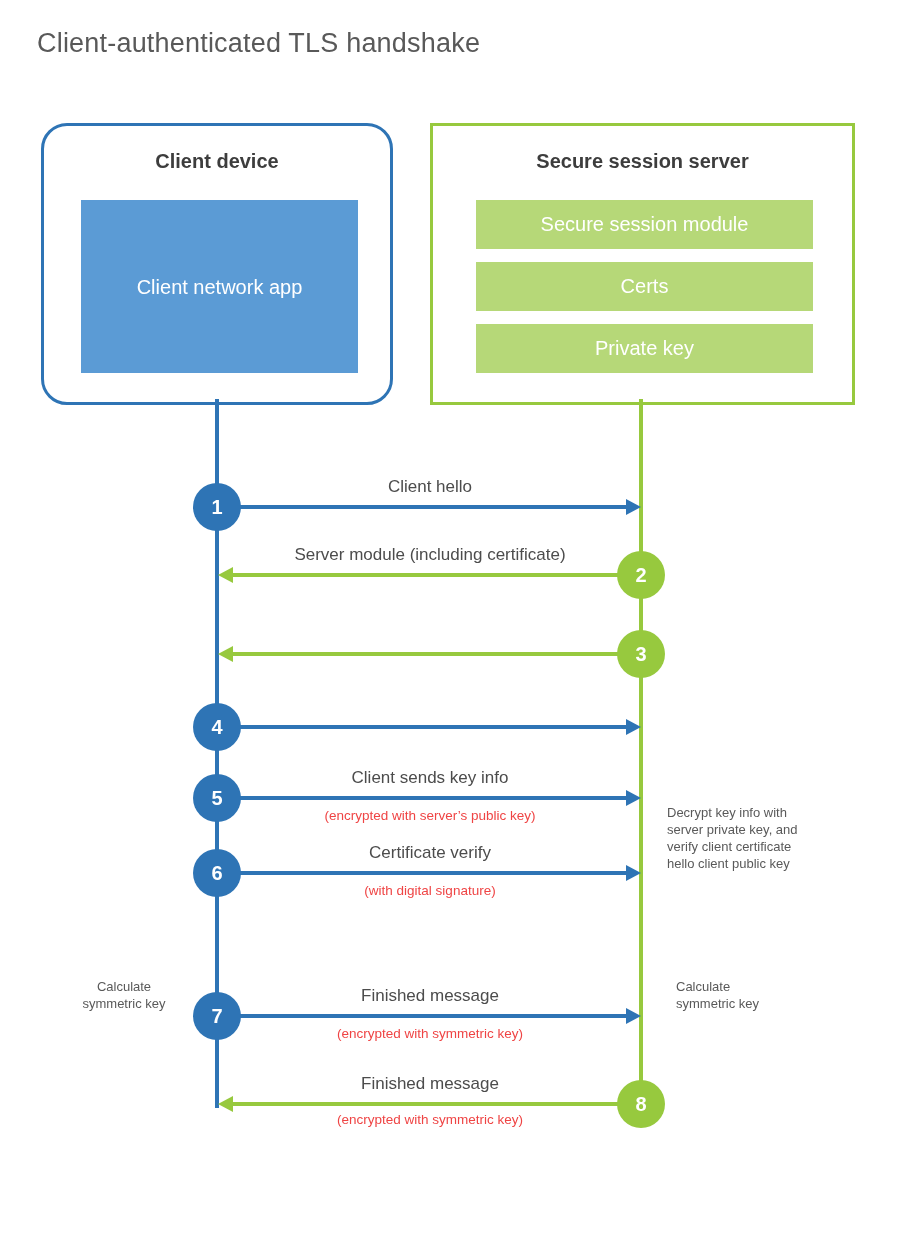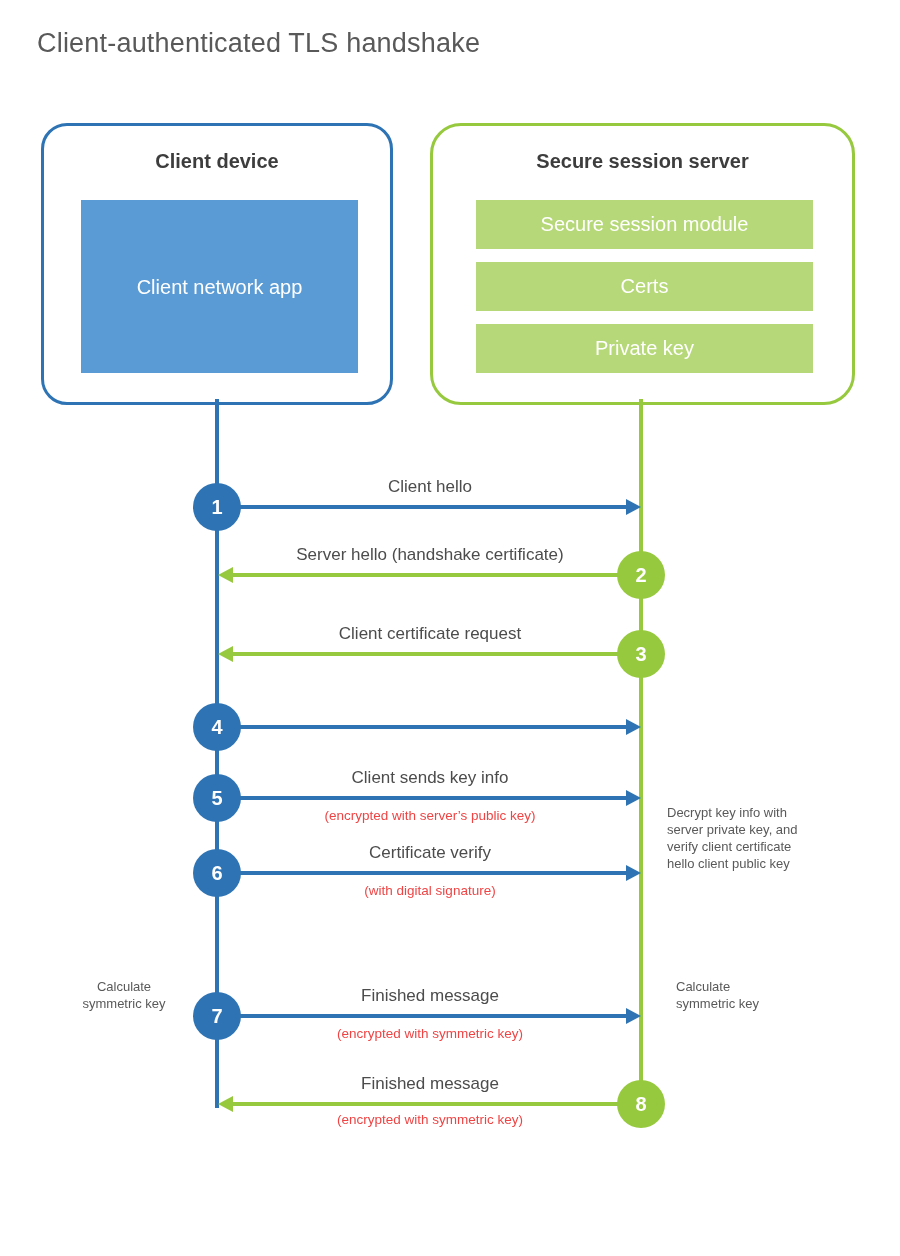--- a/index.html
+++ b/index.html
@@ -23,21 +23,21 @@
   
   .actor-box {
     position: absolute;
     top: 123px;
     height: 276px;
     background: #ffffff;
     border-style: solid;
     border-width: 3px;
   }
   .client-box { left: 41px;  width: 346px; border-color: #2e74b5; border-radius: 26px; }
-  .server-box { left: 430px; width: 419px; border-color: #97c93e; border-radius: 31px; }
+  .server-box { left: 430px; width: 419px; border-color: #97c93e; }
   .actor-title {
     margin-top: 24px;
     text-align: center;
     font-size: 20px;
     font-weight: bold;
     color: #3d3d3d;
   }
   .client-app-rect {
     position: absolute;
     left: 37px; top: 74px;
@@ -134,26 +134,25 @@
   </div>
 
   <div class="lifeline lifeline-client"></div>
   <div class="lifeline lifeline-server"></div>
 
   <div class="msg-label" style="top:477px;">Client hello</div>
   <div class="arrow-line blue-line" style="left:217px; top:505px; width:409px;"></div>
   <div class="arrow-head head-right" style="left:626px; top:499px;"></div>
   <div class="step-circle blue-bg" style="left:193px; top:483px;">1</div>
 
-  <div class="msg-label" style="top:545px;">Server hello (handshake certificate)</div>
+  <div class="msg-label" style="top:545px;">Server module (including certificate)</div>
   <div class="arrow-line green-line" style="left:232px; top:573px; width:409px;"></div>
   <div class="arrow-head head-left" style="left:218px; top:567px;"></div>
   <div class="step-circle green-bg" style="left:617px; top:551px;">2</div>
 
-  <div class="msg-label" style="top:624px;">Client certificate request</div>
   <div class="arrow-line green-line" style="left:232px; top:652px; width:409px;"></div>
   <div class="arrow-head head-left" style="left:218px; top:646px;"></div>
   <div class="step-circle green-bg" style="left:617px; top:630px;">3</div>
 
   <div class="arrow-line blue-line" style="left:217px; top:725px; width:409px;"></div>
   <div class="arrow-head head-right" style="left:626px; top:719px;"></div>
   <div class="step-circle blue-bg" style="left:193px; top:703px;">4</div>
 
   <div class="msg-label" style="top:768px;">Client sends key info</div>
   <div class="arrow-line blue-line" style="left:217px; top:796px; width:409px;"></div>

